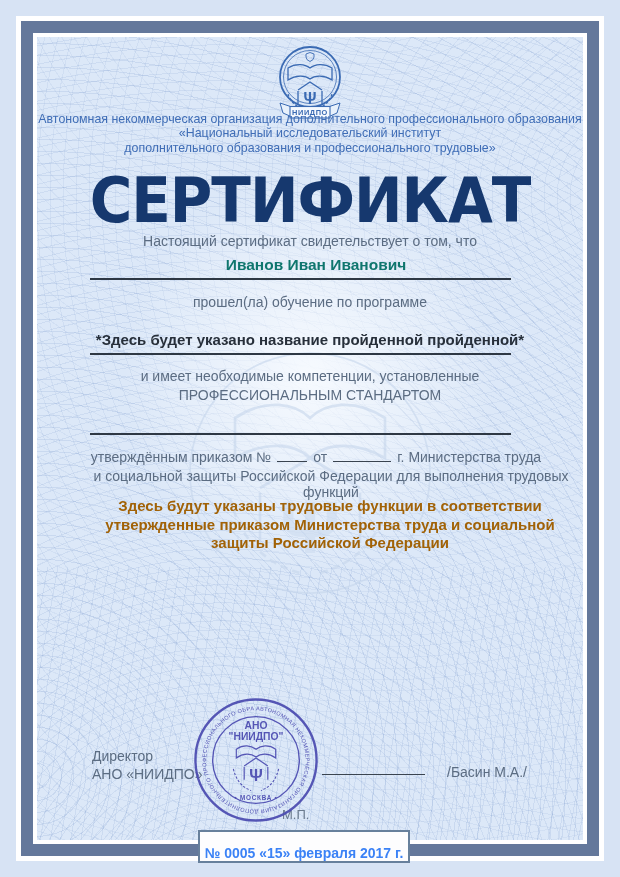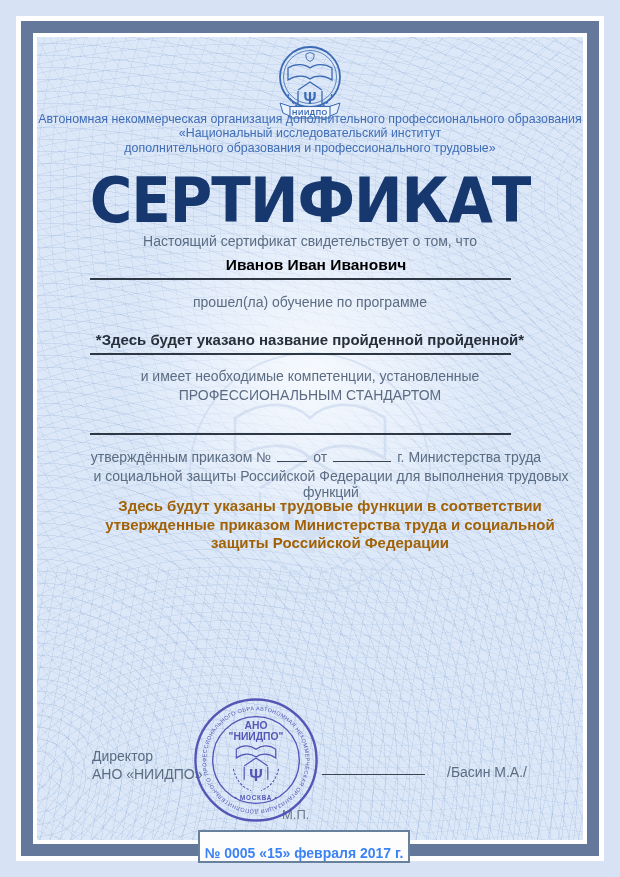--- a/index.html
+++ b/index.html
@@ -18,21 +18,21 @@
       #dce8f8;}
   .inner::after{content:"";position:absolute;left:0;right:0;bottom:0;height:34%;
       background:repeating-linear-gradient(100deg, rgba(125,155,205,.17) 0 1px, transparent 1px 10px);}
   .c{position:absolute;left:38px;right:38px;text-align:center;z-index:3;}
   .blk{display:block;}
   .logo{position:absolute;left:258px;top:44px;width:104px;height:78px;z-index:3;}
   .org{top:112px;font-size:12.4px;line-height:14.4px;color:#3f6db6;}
   .title{top:166px;font-size:58px;font-weight:bold;color:#16386e;letter-spacing:-1px;
          font-family:"DejaVu Sans","Liberation Sans",sans-serif;transform:scaleY(1.08);transform-origin:50% 50%;}
   .statement{top:233px;font-size:14px;color:#5b6c82;}
-  .name{top:256px;font-size:15.5px;font-weight:bold;color:#000000;padding-left:12px;}
+  .name{top:256px;font-size:15.5px;font-weight:bold;color:#0f766e;padding-left:12px;}
   .rule{position:absolute;left:90px;width:421px;border-top:2px solid #2e3844;z-index:3;}
   .r1{top:278px;} .r2{top:353px;} .r3{top:433px;}
   .completed{top:294px;font-size:14px;color:#5b6c82;}
   .program{top:331px;font-size:15px;font-weight:bold;color:#272f3a;}
   .comp1{top:368px;font-size:14px;color:#5b6c82;}
   .comp2{top:387px;font-size:14px;color:#5b6c82;}
   .order{top:448px;font-size:14px;color:#5b6c82;padding-left:12px;}
   .order2{top:468px;font-size:14px;color:#5b6c82;padding-left:42px;}
   .blank{display:inline-block;border-bottom:1.5px solid #3a4450;height:13px;margin:0 6px;vertical-align:baseline;}
   .blank1{width:30px;} .blank2{width:58px;}

